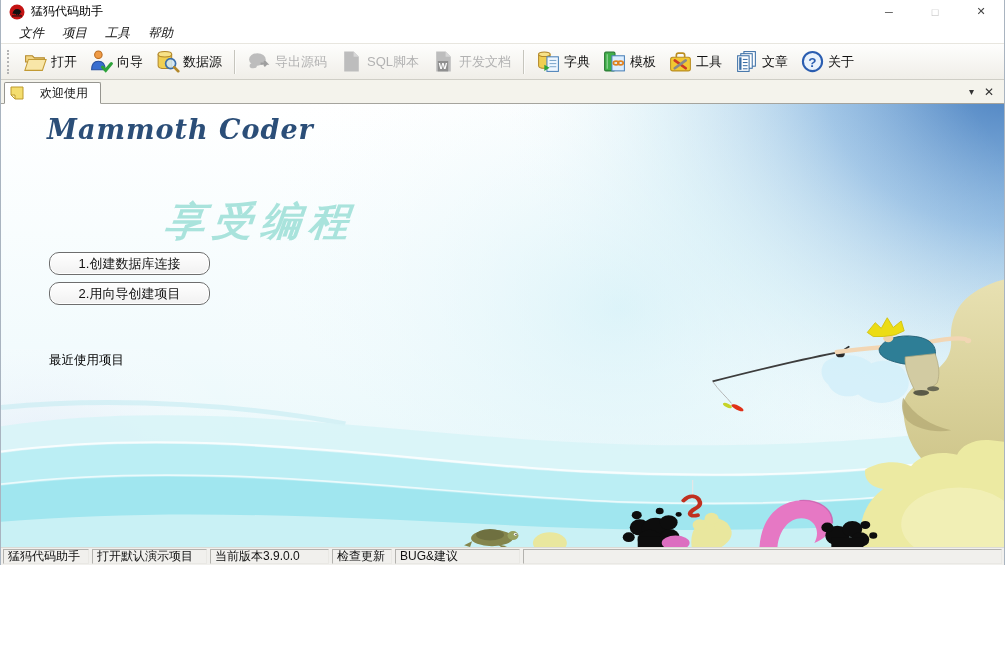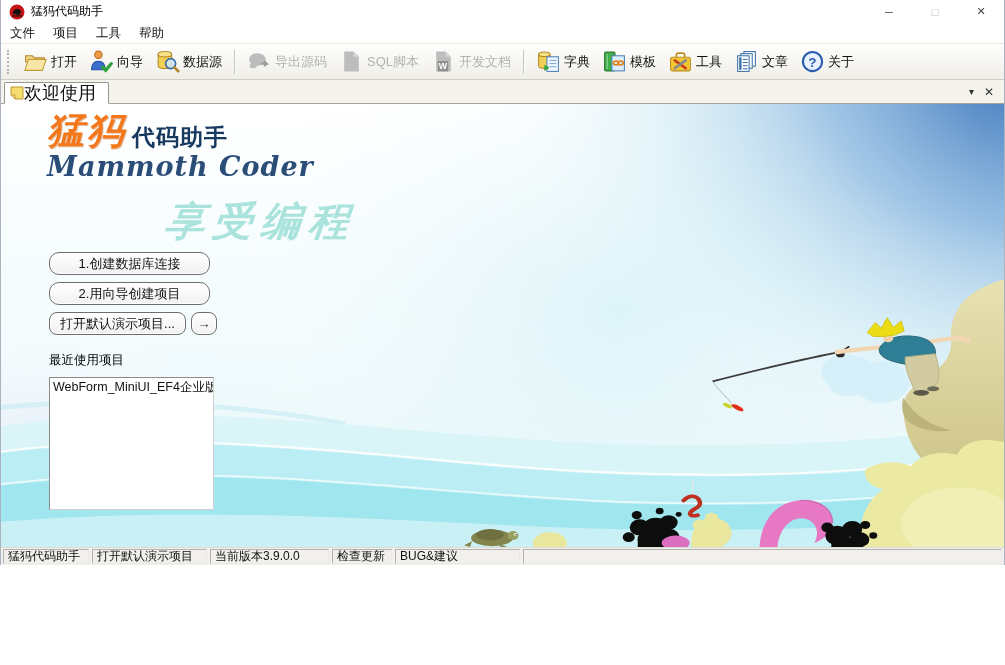--- a/index.html
+++ b/index.html
@@ -9,36 +9,36 @@
 
   
   .titlebar { height:23px; background:#ffffff; display:flex; align-items:center; padding-left:8px; flex:0 0 auto; }
   .app-icon { width:16px; height:16px; margin-right:6px; flex:0 0 auto; }
   .title-text { font-size:12px; color:#000; }
   .win-controls { margin-left:auto; display:flex; height:100%; }
   .win-btn { width:46px; height:100%; display:flex; align-items:center; justify-content:center; font-size:11px; color:#444; cursor:default; }
   .win-btn.max { color:#b9b9b9; }
 
   
-  .menubar { height:20px; background:#ffffff; display:flex; align-items:center; padding-left:0; flex:0 0 auto; }
+  .menubar { height:20px; background:#ffffff; display:flex; align-items:center; padding-left:9px; flex:0 0 auto;font-style:italic; }
   .menu-item { padding:2px 9px; font-size:12.5px; }
 
   
   .toolbar { height:37px; background:linear-gradient(#fefefd,#f0eee8); border-top:1px solid #e8e6df; border-bottom:1px solid #cfcec6; display:flex; align-items:center; padding:0 4px 0 6px; flex:0 0 auto; }
   .grip { width:4px; height:24px; border-left:2px dotted #b4b4b4; margin-right:6px; }
   .tb-btn { display:flex; align-items:center; gap:3px; padding:3px 6px; border-radius:3px; white-space:nowrap; }
   .tb-btn .tb-label { font-size:13px; }
   .tb-btn.disabled .tb-label { color:#b2b2b2; }
   .tb-sep { width:1px; height:24px; background:#c6c5bd; box-shadow:1px 0 0 #fcfcfa; margin:0 6px; }
   .tb-icon { width:25px; height:25px; display:inline-flex; }
   .tb-icon svg { width:100%; height:100%; }
 
   
   .tabbar { height:24px; background:#f4f3ec; border-bottom:1px solid #a5a49d; display:flex; align-items:flex-end; padding-left:3px; flex:0 0 auto; position:relative; }
-  .tab { height:22px; margin-bottom:-1px; background:#fff; border:1px solid #96958f; border-bottom:1px solid #fff; border-radius:2px 2px 0 0; display:flex; align-items:center; gap:0; padding:0 12px 0 5px; font-size:18px; z-index:2; }
+  .tab { height:22px; margin-bottom:-1px; background:#fff; border:1px solid #96958f; border-bottom:1px solid #fff; border-radius:2px 2px 0 0; display:flex; align-items:center; gap:16px; padding:0 12px 0 5px; font-size:12px; z-index:2; }
   .tab-icon { width:14px; height:14px; display:inline-flex; }
   .tabbar-right { margin-left:auto; display:flex; align-items:center; gap:10px; padding:0 10px 5px 0; }
   .tab-ctl { font-size:10px; color:#333; line-height:1; }
   .tab-ctl.close { font-size:12px; font-weight:bold; }
 
   
   .content { position:relative; flex:1 1 auto; overflow:hidden; background:#fff; }
   .bg-art { position:absolute; inset:0; width:100%; height:100%; }
 
   .logo-zone { position:absolute; left:46px; top:8px; width:400px; }
@@ -378,42 +378,31 @@
           <circle cx="846" cy="540" r="8"></circle>
             <circle cx="828" cy="519" r="6"></circle>
             <circle cx="866" cy="516" r="5"></circle>
           <circle cx="874" cy="529" r="4"></circle>
             <rect x="832" y="531" width="32" height="12"></rect>
         </g>
       </g>
     </svg>
 
     <div class="logo-zone">
-      <div class="logo-line1">
-        <span class="logo-cn-primary">猛犸</span>
-        <span class="logo-cn-secondary">代码助手</span>
-      </div>
       <div class="logo-en">Mammoth Coder</div>
       <div class="watermark">享受编程</div>
     </div>
 
     <div class="actions-zone">
       <div class="btn-action">1.创建数据库连接</div>
       <div class="btn-action">2.用向导创建项目</div>
-      <div class="btn-row">
-        <div class="btn-action btn-demo">打开默认演示项目...</div>
-        <div class="btn-arrow">→</div>
-      </div>
     </div>
 
     <div class="recent-zone">
       <div class="recent-label">最近使用项目</div>
-      <div class="recent-list">
-        <div class="recent-item">WebForm_MiniUI_EF4企业版</div>
-      </div>
     </div>
   </div>
 
   <div class="statusbar">
     <div class="sb-panel sb-1">猛犸代码助手</div>
     <div class="sb-panel sb-2">打开默认演示项目</div>
     <div class="sb-panel sb-3">当前版本3.9.0.0</div>
     <div class="sb-panel sb-4">检查更新</div>
     <div class="sb-panel sb-5">BUG&amp;建议</div>
     <div class="sb-panel sb-fill"></div>

